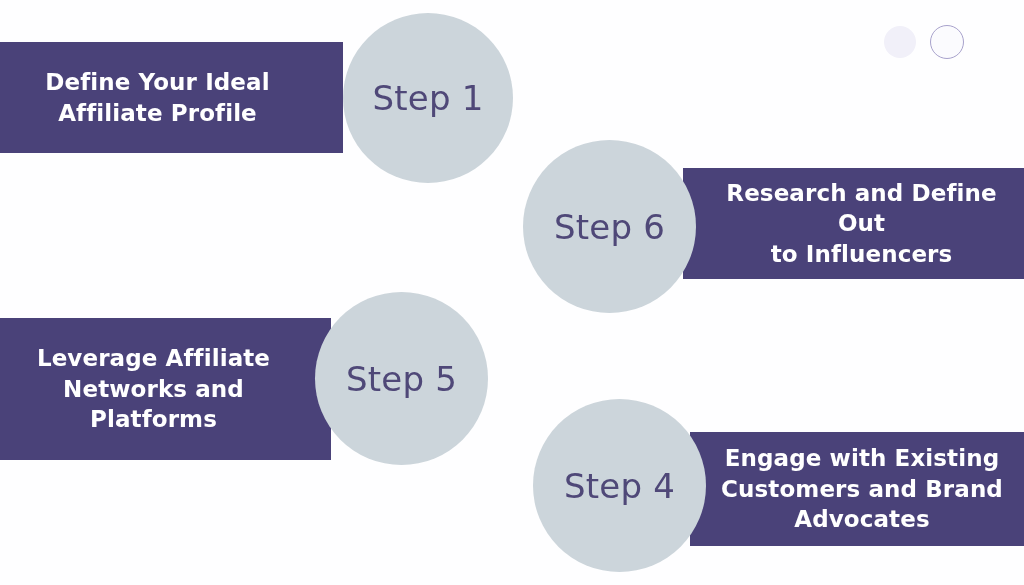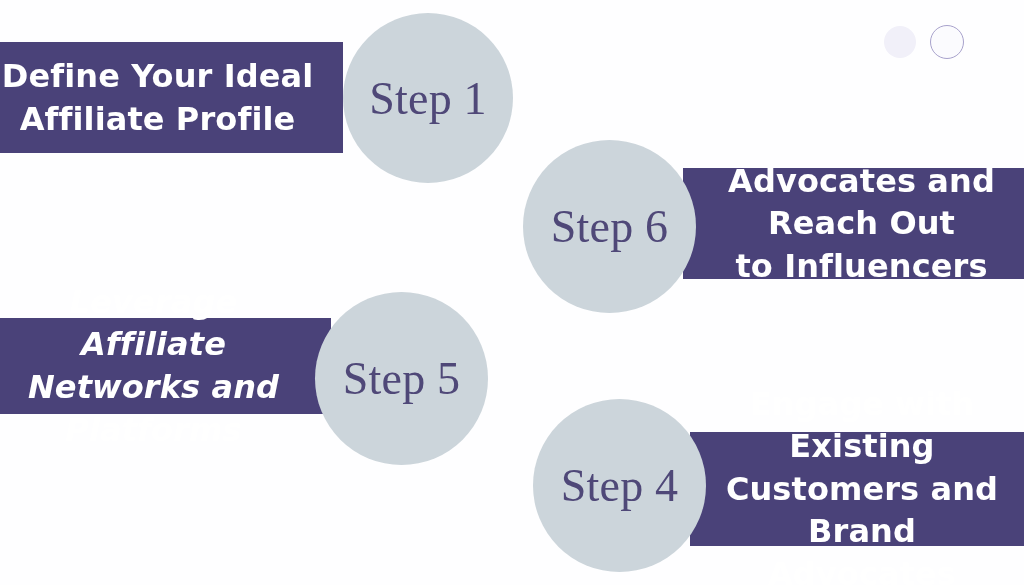--- a/index.html
+++ b/index.html
@@ -48,57 +48,56 @@
     position: absolute;
     background: #4a4279;
     display: flex;
     align-items: center;
     justify-content: center;
     box-sizing: border-box;
     z-index: 1;
   }
   .step-bar-text {
     color: #ffffff;
-    font-size: 32px;
+    font-size: 23px;
     font-weight: bold;
     line-height: 1.33;
     text-align: center;
     letter-spacing: 0.1px;
     white-space: pre-line;
   }
 
   
   .bar-1 { left: 0px;   top: 42px;  width: 343px; height: 111px; }
   .bar-2 { left: 683px; top: 168px; width: 341px; height: 111px; }
-  .bar-3 { left: 0px;   top: 318px; width: 331px; height: 96px; font-style: italic; }
+  .bar-3 { left: 0px;   top: 318px; width: 331px; height: 142px; }
   .bar-4 { left: 690px; top: 432px; width: 334px; height: 114px; }
 
   
   .bar-1 .step-bar-text { padding-right: 28px; }
   .bar-3 .step-bar-text { padding-right: 24px; }
   .bar-2 .step-bar-text { padding-left: 18px; padding-right: 2px; }
   .bar-4 .step-bar-text { padding-left: 22px; padding-right: 12px; }
 
   
   .step-circle {
     position: absolute;
     border-radius: 50%;
     background: #ccd5db;
     display: flex;
     align-items: center;
     justify-content: center;
     z-index: 2;
   }
   .step-circle-label {
     color: #4f4878;
-    font-size: 46px;
+    font-size: 34px;
     font-weight: normal;
     letter-spacing: 0.2px;
     white-space: nowrap;
-    font-family: Liberation Serif, serif;
   }
 
   .circle-1 { left: 343px; top: 13px;  width: 170px; height: 170px; }
   .circle-2 { left: 523px; top: 140px; width: 173px; height: 173px; }
   .circle-3 { left: 315px; top: 292px; width: 173px; height: 173px; }
   .circle-4 { left: 533px; top: 399px; width: 173px; height: 173px; align-items: center; }
 
   
   .circle-2, .circle-4 { z-index: 3; }
 </style>
@@ -112,21 +111,21 @@
 
   <div class="step-bar bar-1">
     <div class="step-bar-text">Define Your Ideal
 Affiliate Profile</div>
   </div>
   <div class="step-circle circle-1">
     <span class="step-circle-label">Step 1</span>
   </div>
 
   <div class="step-bar bar-2">
-    <div class="step-bar-text">Advocates and Reach Out
+    <div class="step-bar-text">Research and Define Out
 to Influencers</div>
   </div>
   <div class="step-circle circle-2">
     <span class="step-circle-label">Step 6</span>
   </div>
 
   <div class="step-bar bar-3">
     <div class="step-bar-text">Leverage Affiliate
 Networks and
 Platforms</div>

